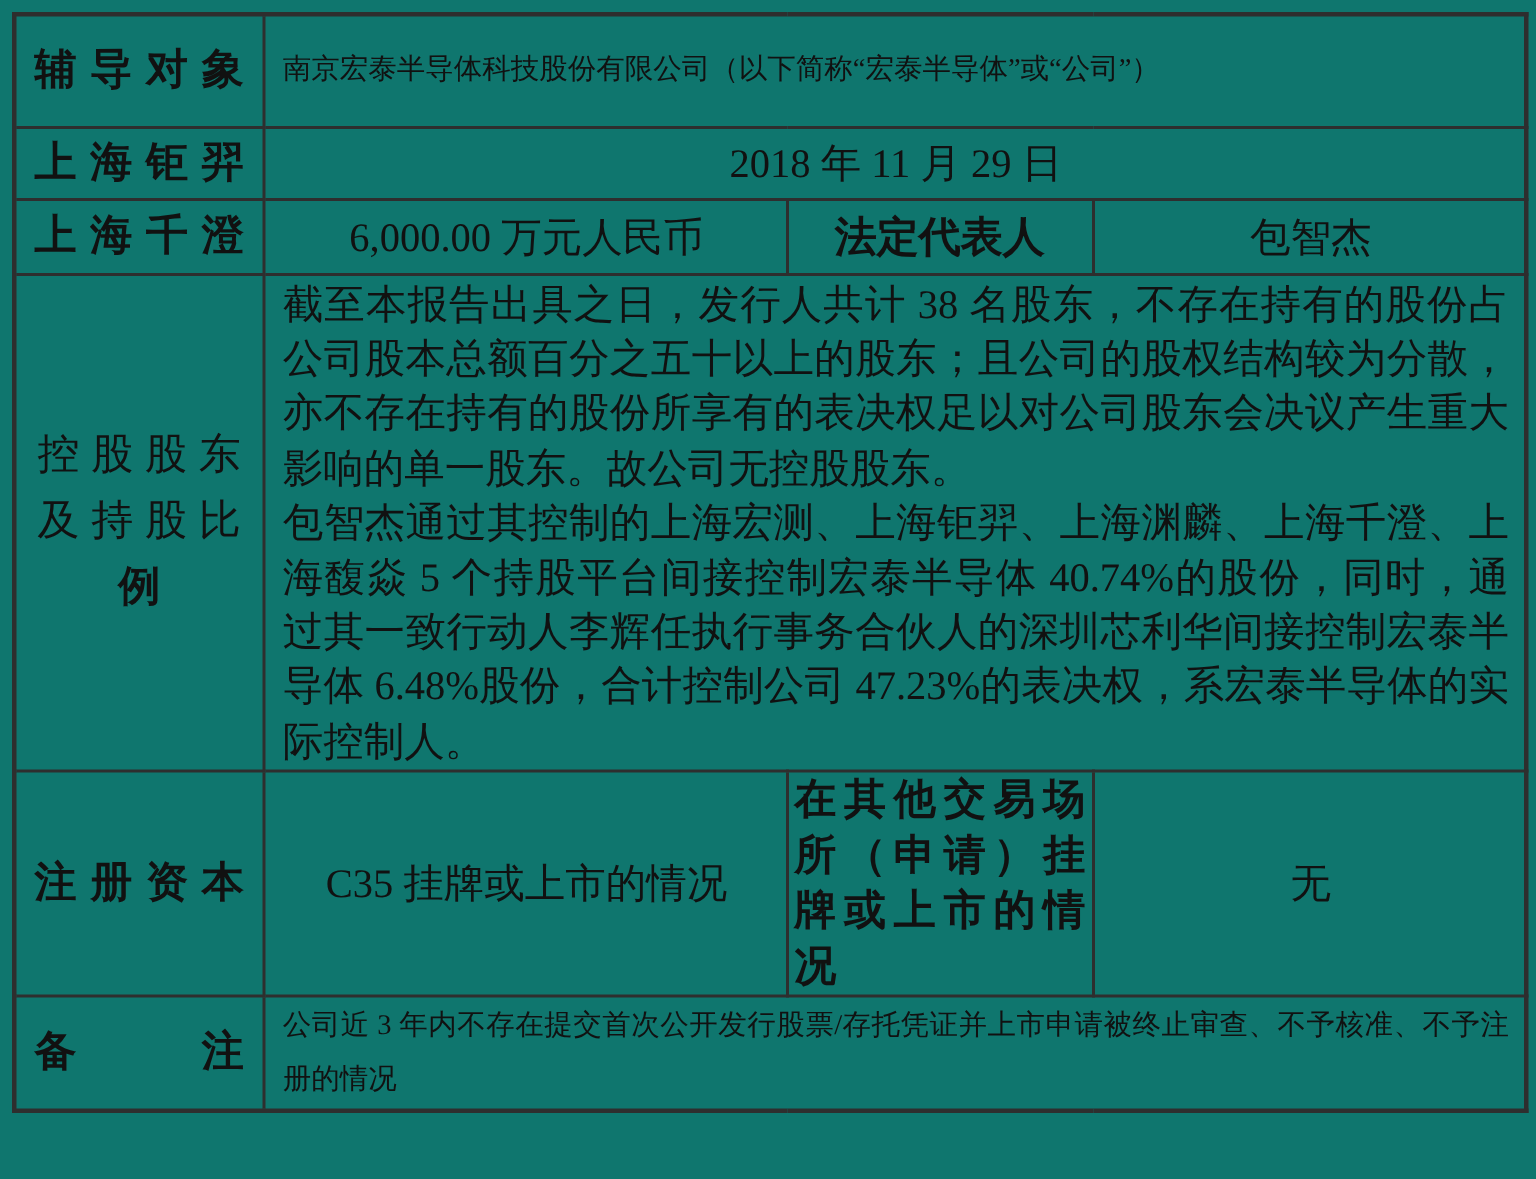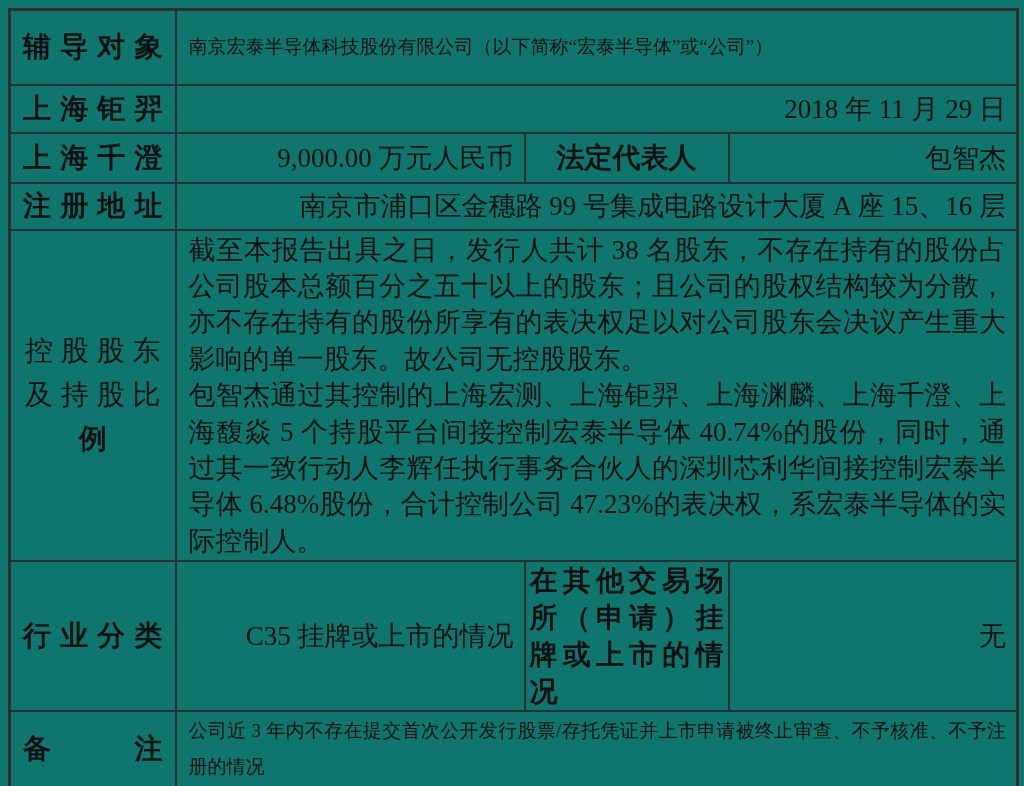--- a/index.html
+++ b/index.html
@@ -79,21 +79,21 @@
     text-align: center;
     text-align-last: center;
   }
 
   
   td.val {
     font-size: 27px;
     line-height: 36px;
     padding: 2px 10px 2px 12px;
     vertical-align: middle;
-    text-align: right;
+    text-align: center;
   }
   td.val-justify {
     font-size: 19px;
     line-height: 36px;
     padding: 1px 10px 1px 12px;
     vertical-align: middle;
     text-align: justify;
   }
   td.val-top {
     font-size: 27px;
@@ -121,44 +121,40 @@
         <td class="val-justify" colspan="3">南京宏泰半导体科技股份有限公司（以下简称“宏泰半导体”或“公司”）</td>
       </tr>
 
       <tr class="r2">
         <td class="lbl">上海钜羿</td>
         <td class="val" colspan="3">2018 年 11 月 29 日</td>
       </tr>
 
       <tr class="r3">
         <td class="lbl">上海千澄</td>
-        <td class="val">9,000.00 万元人民币</td>
+        <td class="val">6,000.00 万元人民币</td>
         <td class="lbl-mid">法定代表人</td>
         <td class="val">包智杰</td>
       </tr>
 
-      <tr class="r4">
-        <td class="lbl">注册地址</td>
-        <td class="val" colspan="3">南京市浦口区金穗路 99 号集成电路设计大厦 A 座 15、16 层</td>
-      </tr>
 
       <tr class="r5">
         <td class="lbl-stack">
           <div class="jline">控股股东</div>
           <div class="jline">及持股比</div>
           <div class="cline">例</div>
         </td>
         <td class="val-top" colspan="3">
           <div class="para">截至本报告出具之日，发行人共计 38 名股东，不存在持有的股份占公司股本总额百分之五十以上的股东；且公司的股权结构较为分散，亦不存在持有的股份所享有的表决权足以对公司股东会决议产生重大影响的单一股东。故公司无控股股东。</div>
           <div class="para">包智杰通过其控制的上海宏测、上海钜羿、上海渊麟、上海千澄、上海馥焱 5 个持股平台间接控制宏泰半导体 40.74%的股份，同时，通过其一致行动人李辉任执行事务合伙人的深圳芯利华间接控制宏泰半导体 6.48%股份，合计控制公司 47.23%的表决权，系宏泰半导体的实际控制人。</div>
         </td>
       </tr>
 
       <tr class="r6">
-        <td class="lbl">行业分类</td>
+        <td class="lbl">注册资本</td>
         <td class="val">C35 挂牌或上市的情况</td>
         <td class="lbl-block">在其他交易场所（申请）挂牌或上市的情况</td>
         <td class="val">无</td>
       </tr>
 
       <tr class="r7">
         <td class="lbl">备注</td>
         <td class="val-justify" colspan="3">公司近 3 年内不存在提交首次公开发行股票/存托凭证并上市申请被终止审查、不予核准、不予注册的情况</td>
       </tr>
     </tbody>

